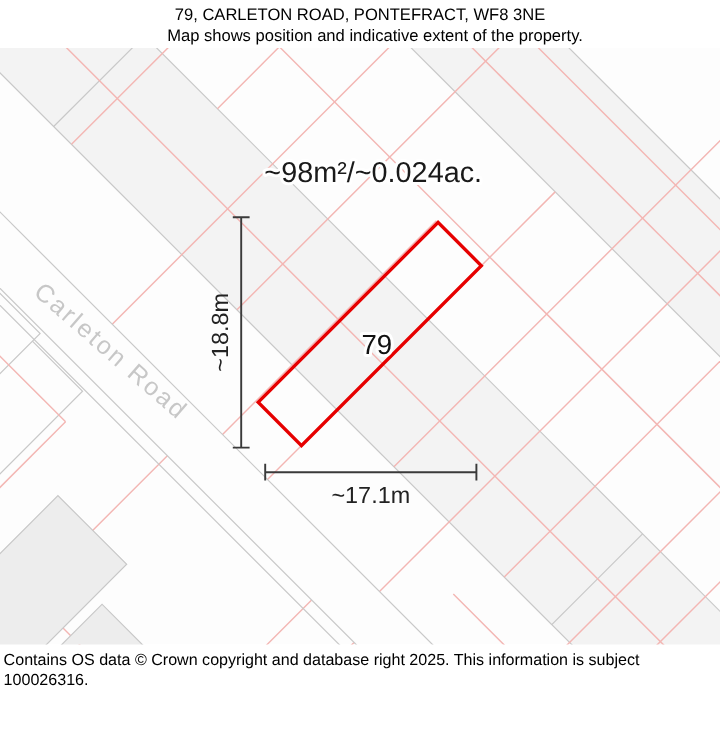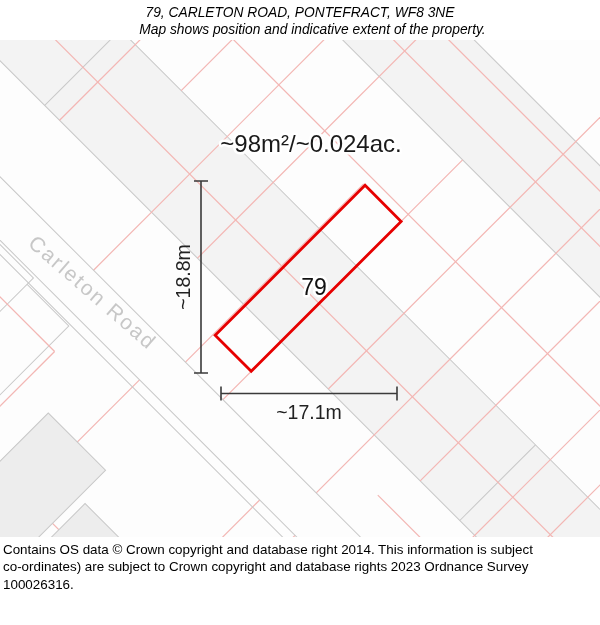--- a/index.html
+++ b/index.html
@@ -1,20 +1,20 @@
 <!DOCTYPE html>
 <html style="--plot-outline: #e60000; --parcel-line: #f3b6b3; --boundary-line: #c8c8c8; --shaded-parcel: #f3f3f3; --building-fill: #ededed; --map-bg: #fdfdfd; --dimension-line: #3a3a3a; --road-label: #c7c7c7;"><head>
 <meta charset="utf-8">
 <style>
   html,body{margin:0;padding:0;background:#ffffff;}
   .page{
     position:relative;width:600px;height:625px;overflow:hidden;
     background:#ffffff;font-family:"Liberation Sans",sans-serif;color:#000;
   }
-  .header{position:absolute;top:0;left:0;width:600px;text-align:center;padding-top:5px;font-style:italic;}
+  .header{position:absolute;top:0;left:0;width:600px;text-align:center;padding-top:5px;}
   .title-line1{font-size:13.8px;line-height:16.5px;white-space:nowrap;}
   .title-line2{font-size:13.8px;line-height:16.5px;white-space:nowrap;padding-left:25px;}
   .map-wrap{position:absolute;top:40px;left:0;width:600px;height:497px;}
   svg{display:block;}
   .shade{fill:var(--shaded-parcel,#f3f3f3);}
   .pl{stroke:var(--parcel-line,#f3b6b3);stroke-width:1.2;fill:none;}
   .gl{stroke:var(--boundary-line,#c8c8c8);stroke-width:1;fill:none;}
   .bld{fill:var(--building-fill,#ededed);stroke:var(--boundary-line,#c8c8c8);stroke-width:1;}
   .bldw{fill:var(--map-bg,#fdfdfd);stroke:var(--boundary-line,#c8c8c8);stroke-width:1;}
   .dim{stroke:var(--dimension-line,#3a3a3a);stroke-width:1.6;fill:none;}
@@ -116,18 +116,17 @@
 
       <text class="maptext area-label" x="311" y="152">~98m²/~0.024ac.</text>
       <text class="maptext plot-num" x="314" y="295">79</text>
       <text class="maptext dimlabel" transform="translate(190 277) rotate(-90)">~18.8m</text>
       <text class="maptext dimlabel" x="309" y="419">~17.1m</text>
       <text class="maptext roadlabel" transform="translate(88 298) rotate(41)">Carleton Road</text>
     </svg>
   </div>
 
   <div class="footer">
-    <div>Contains OS data © Crown copyright and database right 2014. This information is subject</div>
-    <div>co-ordinates) are subject to Crown copyright and database rights 2023 Ordnance Survey</div>
+    <div>Contains OS data © Crown copyright and database right 2025. This information is subject</div>
     <div>100026316.</div>
   </div>
 
 </div>
 
 </body></html>

